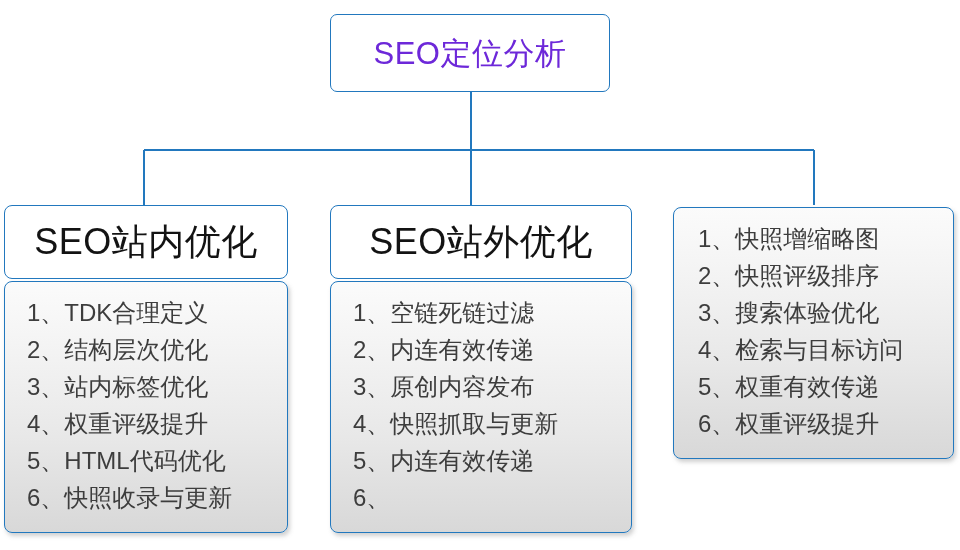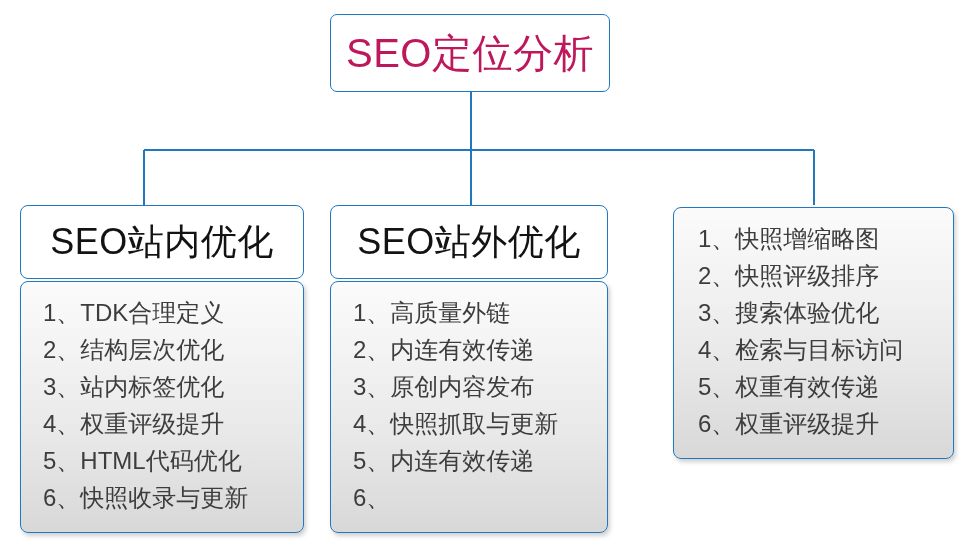--- a/index.html
+++ b/index.html
@@ -41,35 +41,35 @@
     height: 78px;
     box-sizing: border-box;
     border: 1px solid #2278be;
     border-radius: 7px;
     background: #ffffff;
     display: flex;
     align-items: center;
     justify-content: center;
   }
   .root-node .node-title {
-    font-size: 40px;
+    font-size: 31px;
     line-height: 1;
-    color: #be185d;
+    color: #6d28d9;
     letter-spacing: 0.5px;
     white-space: nowrap;
   }
 
   
   .column {
     position: absolute;
     top: 205px;
     width: 284px;
   }
-  .column.col-1 { left: 20px; }
-  .column.col-2 { left: 330px; width: 278px; }
+  .column.col-1 { left: 4px; }
+  .column.col-2 { left: 330px; width: 302px; }
   .column.col-3 { left: 673px; width: 281px; }
 
   .col-header {
     box-sizing: border-box;
     height: 74px;
     border: 1px solid #2278be;
     border-radius: 8px;
     background: #ffffff;
     display: flex;
     align-items: center;
@@ -171,21 +171,21 @@
   </div>
 
   <div class="column col-2">
     <div class="col-header">
       <span class="header-text">SEO站外优化</span>
     </div>
     <div class="col-body">
       <ul class="item-list">
         <li>
           <span class="item-index">1、</span>
-          <span class="item-label">高质量外链</span>
+          <span class="item-label">空链死链过滤</span>
         </li>
         <li>
           <span class="item-index">2、</span>
           <span class="item-label">内连有效传递</span>
         </li>
         <li>
           <span class="item-index">3、</span>
           <span class="item-label">原创内容发布</span>
         </li>
         <li>

